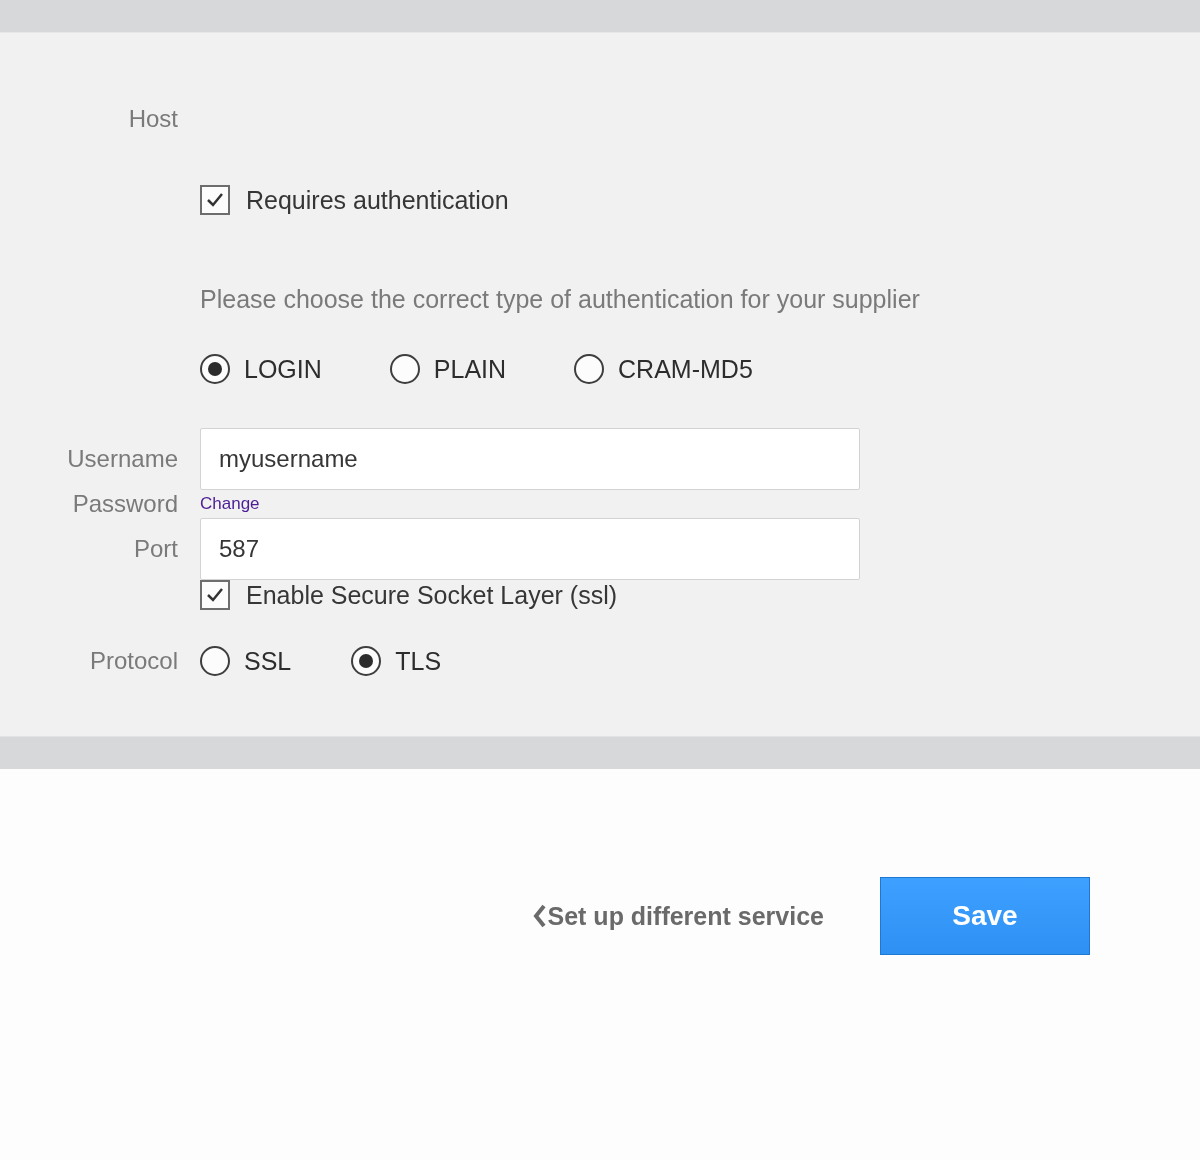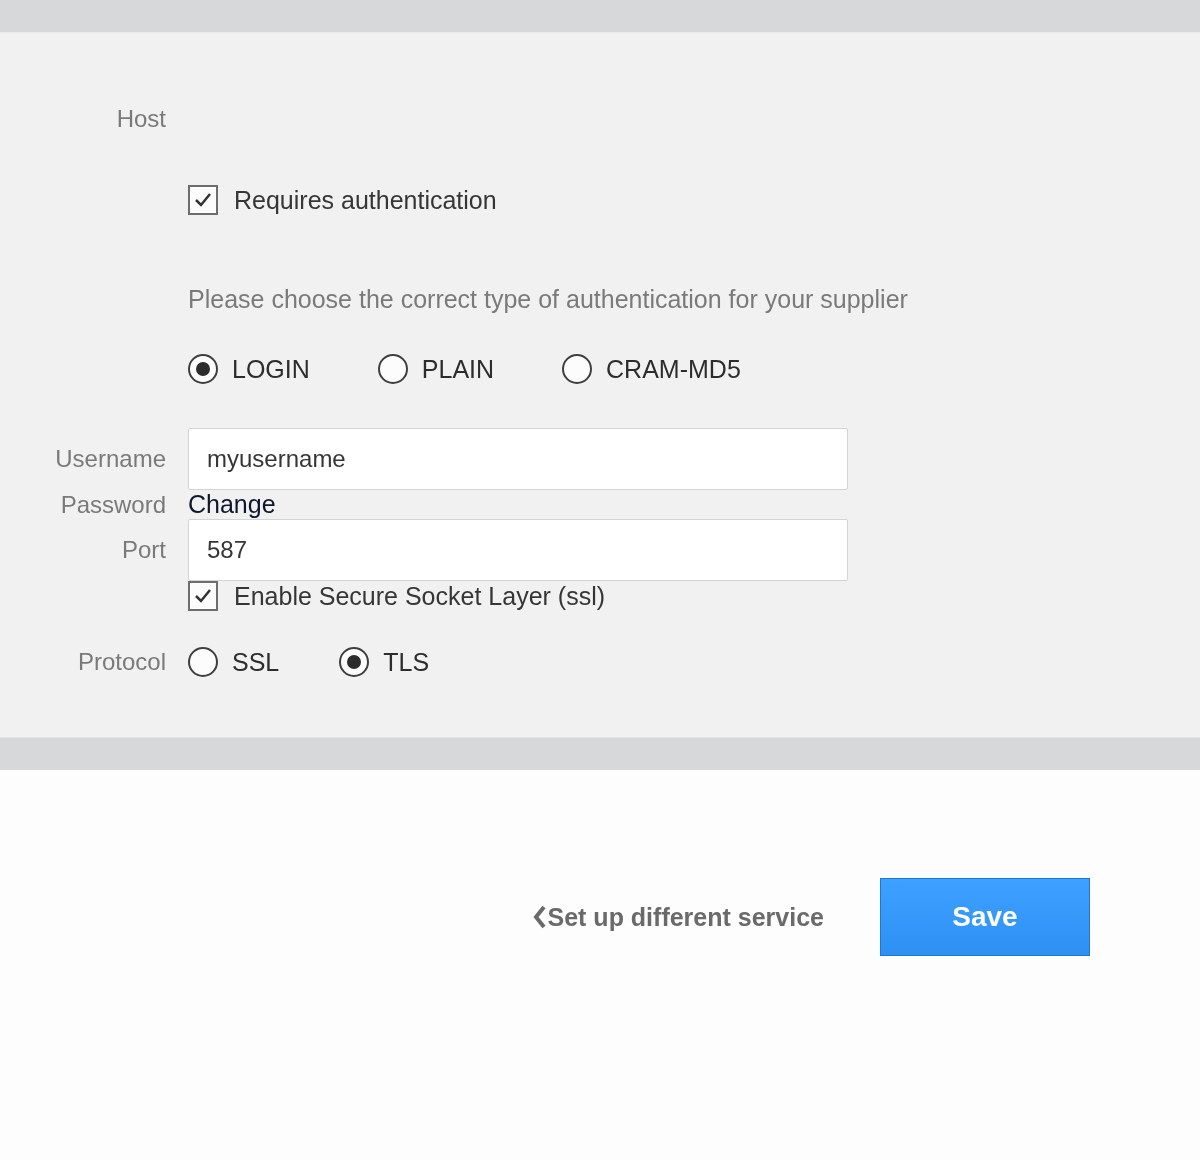--- a/index.html
+++ b/index.html
@@ -9,21 +9,21 @@
   font-family:Arial,Helvetica,sans-serif;
   background:#fdfdfd;
   color:#444;
   -webkit-font-smoothing:antialiased;
 }
 .stripe-dark{background:#d7d8d9;height:32px;width:100%;}
 .panel{
   background:#f1f1f1;
   border-top:1px solid #e8e8e8;
   border-bottom:1px solid #e3e3e3;
-  padding:72px 20px 60px 8px;
+  padding:72px 20px 60px 20px;
   box-sizing:border-box;
 }
 .row{
   display:flex;
   align-items:center;
 }
 .row.tall{margin-bottom:52px;}
 .row.med{margin-bottom:40px;}
 .label-col{
   width:180px;
@@ -65,21 +65,21 @@
 .radio{
   width:26px;height:26px;border:2px solid #3e3e3e;border-radius:50%;
   background:#fcfcfc;
   margin-right:14px;display:inline-flex;align-items:center;justify-content:center;
   cursor:pointer;
 }
 .radio .dot{width:14px;height:14px;border-radius:50%;background:#2c2c2c;}
 .radio-group{display:flex;gap:68px;}
 .radio-item{display:flex;align-items:center;font-size:25px;color:#2d2d2d;}
 .helper-text{font-size:25px;color:#7a7a7a;}
-.link{color:#0f172a;font-size:25px;cursor:pointer;}
+.link{color:#4c1d95;font-size:17px;cursor:pointer;}
 .footer{
   margin-top:52px;
   padding:56px 110px 0 0;
   display:flex;
   justify-content:flex-end;
   align-items:center;
   gap:56px;
 }
 .back-link{
   font-size:25px;color:#6a6a6a;font-weight:600;

